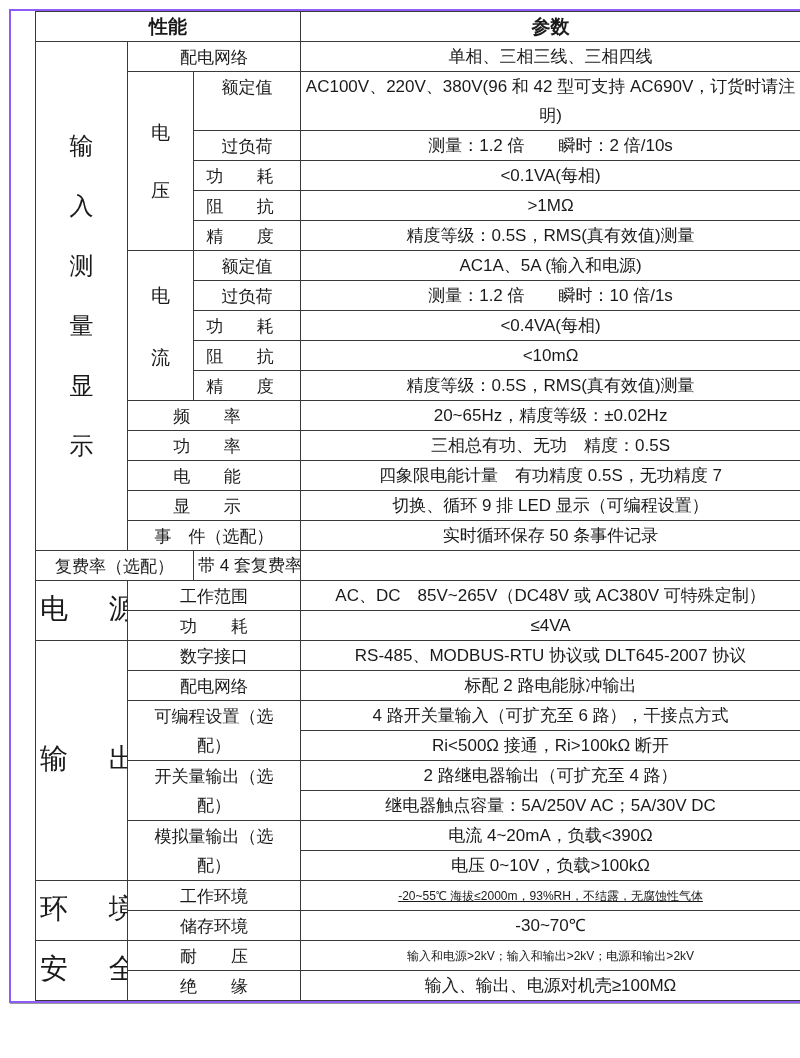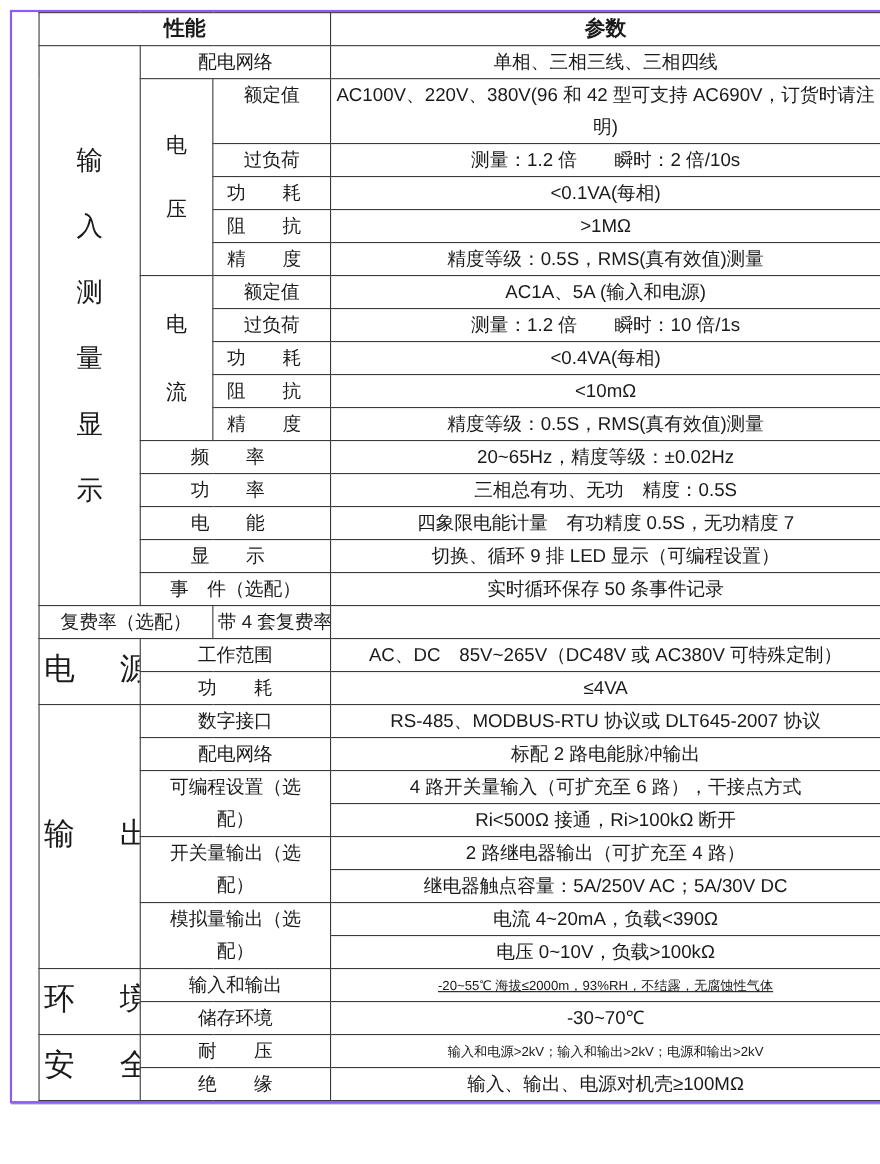--- a/index.html
+++ b/index.html
@@ -166,21 +166,21 @@
       <div>配）</div>
     </td>
     <td class="val">电流 4~20mA，负载&lt;390Ω</td>
   </tr>
   <tr>
     <td class="val">电压 0~10V，负载&gt;100kΩ</td>
   </tr>
 
   <tr>
     <td rowspan="2" class="grph">环 境</td>
-    <td colspan="2">输入和输出</td>
+    <td colspan="2">工作环境</td>
     <td class="val" style="font-size:12px;text-decoration:underline;">-20~55℃ 海拔≤2000m，93%RH，不结露，无腐蚀性气体</td>
   </tr>
   <tr>
     <td colspan="2">储存环境</td>
     <td class="val">-30~70℃</td>
   </tr>
 
   <tr>
     <td rowspan="2" class="grph">安 全</td>
     <td colspan="2">耐　　压</td>

